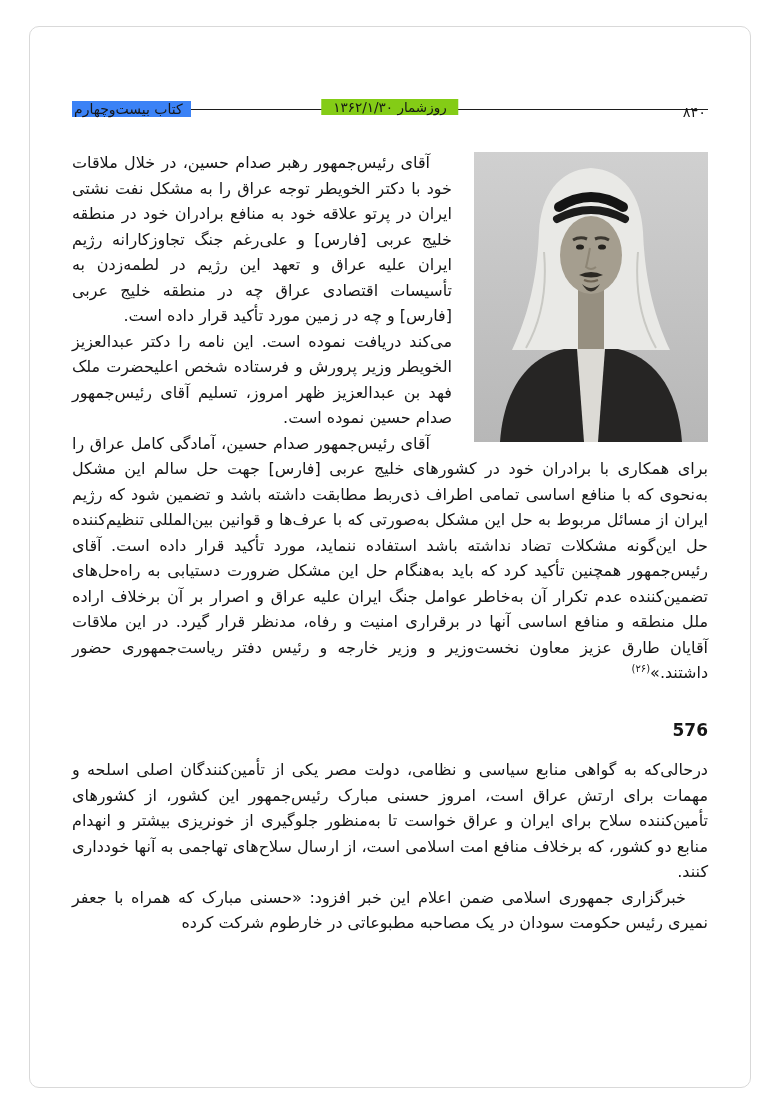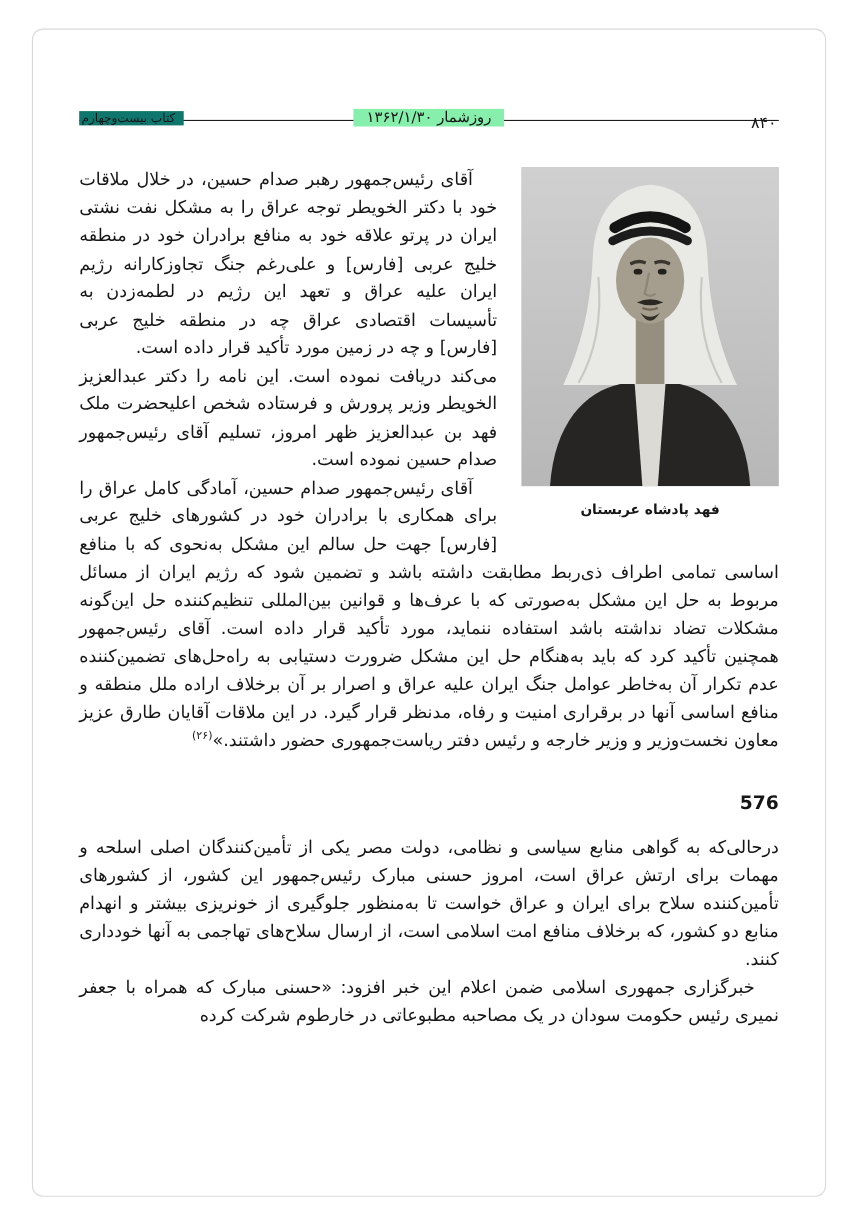--- a/index.html
+++ b/index.html
@@ -33,32 +33,32 @@
     .page-number {
       position: absolute;
       right: 2px; top: 16px;
       font-size: 14.5px;
       direction: rtl;
     }
     .header-center {
       position: absolute;
       left: 50%; top: 11px;
       transform: translateX(-50%);
-      background: #86efac;
+      background: #84cc16;
       padding: 0 12px;
       font-size: 13.5px;
       direction: rtl;
       white-space: nowrap;
     }
     .header-book {
       position: absolute;
       left: 0; top: 13px;
-      background: #0f766e;
+      background: #3b82f6;
       padding: 0 8px 0 2px;
-      font-size: 11px;
+      font-size: 14px;
       direction: rtl;
       white-space: nowrap;
     }
     
     .content {
       position: absolute;
       top: 150px; left: 72px; right: 72px;
       direction: rtl;
       text-align: justify;
       font-size: 16px;
@@ -140,21 +140,20 @@
 
           <path d="M105 123 Q117 117 129 123 Q117 128 105 123 Z" fill="#2b2823"></path>
           <path d="M110 128 Q117 131 124 128" stroke="#6e6353" stroke-width="2" fill="none"></path>
           <path d="M108 132 Q117 147 126 132 Q117 140 108 132 Z" fill="#332f29"></path>
 
           <path d="M26 290 C30 232 58 204 90 197 L144 197 C176 204 204 232 208 290 Z" fill="#262524"></path>
 
           <path d="M103 197 L131 197 L124 290 L110 290 Z" fill="#dcdad5"></path>
         </svg>
       </div>
-      <figcaption>فهد پادشاه عربستان</figcaption>
     </figure>
 
     <p class="para indent">آقای رئیس‌جمهور رهبر صدام حسین، در خلال ملاقات خود با دکتر الخویطر توجه عراق را به مشکل نفت نشتی ایران در پرتو علاقه خود به منافع برادران خود در منطقه خلیج عربی [فارس] و علی‌رغم جنگ تجاوزکارانه رژیم ایران علیه عراق و تعهد این رژیم در لطمه‌زدن به تأسیسات اقتصادی عراق چه در منطقه خلیج عربی [فارس] و چه در زمین مورد تأکید قرار داده است.</p>
     <p class="para flush">می‌کند دریافت نموده است. این نامه را دکتر عبدالعزیز الخویطر وزیر پرورش و فرستاده شخص اعلیحضرت ملک فهد بن عبدالعزیز ظهر امروز، تسلیم آقای رئیس‌جمهور صدام حسین نموده است.</p>
     <p class="para indent"><span>آقای رئیس‌جمهور صدام حسین، آمادگی کامل عراق را برای همکاری با برادران خود در کشورهای خلیج عربی [فارس] جهت حل سالم این مشکل به‌نحوی که با منافع اساسی تمامی اطراف ذی‌ربط مطابقت داشته باشد و تضمین شود که رژیم ایران از مسائل مربوط به حل این مشکل به‌صورتی که با عرف‌ها و قوانین بین‌المللی تنظیم‌کننده حل این‌گونه مشکلات تضاد نداشته باشد استفاده ننماید، مورد تأکید قرار داده است. آقای رئیس‌جمهور همچنین تأکید کرد که باید به‌هنگام حل این مشکل ضرورت دستیابی به راه‌حل‌های تضمین‌کننده عدم تکرار آن به‌خاطر عوامل جنگ ایران علیه عراق و اصرار بر آن برخلاف اراده ملل منطقه و منافع اساسی آنها در برقراری امنیت و رفاه، مدنظر قرار گیرد. در این ملاقات آقایان طارق عزیز معاون نخست‌وزیر و وزیر خارجه و رئیس دفتر ریاست‌جمهوری حضور داشتند.»</span><sup class="fn">(۲۶)</sup></p>
 
     <h2 class="section-number">576</h2>
 
     <p class="para flush">درحالی‌که به گواهی منابع سیاسی و نظامی، دولت مصر یکی از تأمین‌کنندگان اصلی اسلحه و مهمات برای ارتش عراق است، امروز حسنی مبارک رئیس‌جمهور این کشور، از کشورهای تأمین‌کننده سلاح برای ایران و عراق خواست تا به‌منظور جلوگیری از خونریزی بیشتر و انهدام منابع دو کشور، که برخلاف منافع امت اسلامی است، از ارسال سلاح‌های تهاجمی به آنها خودداری کنند.</p>
     <p class="para indent">خبرگزاری جمهوری اسلامی ضمن اعلام این خبر افزود: «حسنی مبارک که همراه با جعفر نمیری رئیس حکومت سودان در یک مصاحبه مطبوعاتی در خارطوم شرکت کرده</p>

